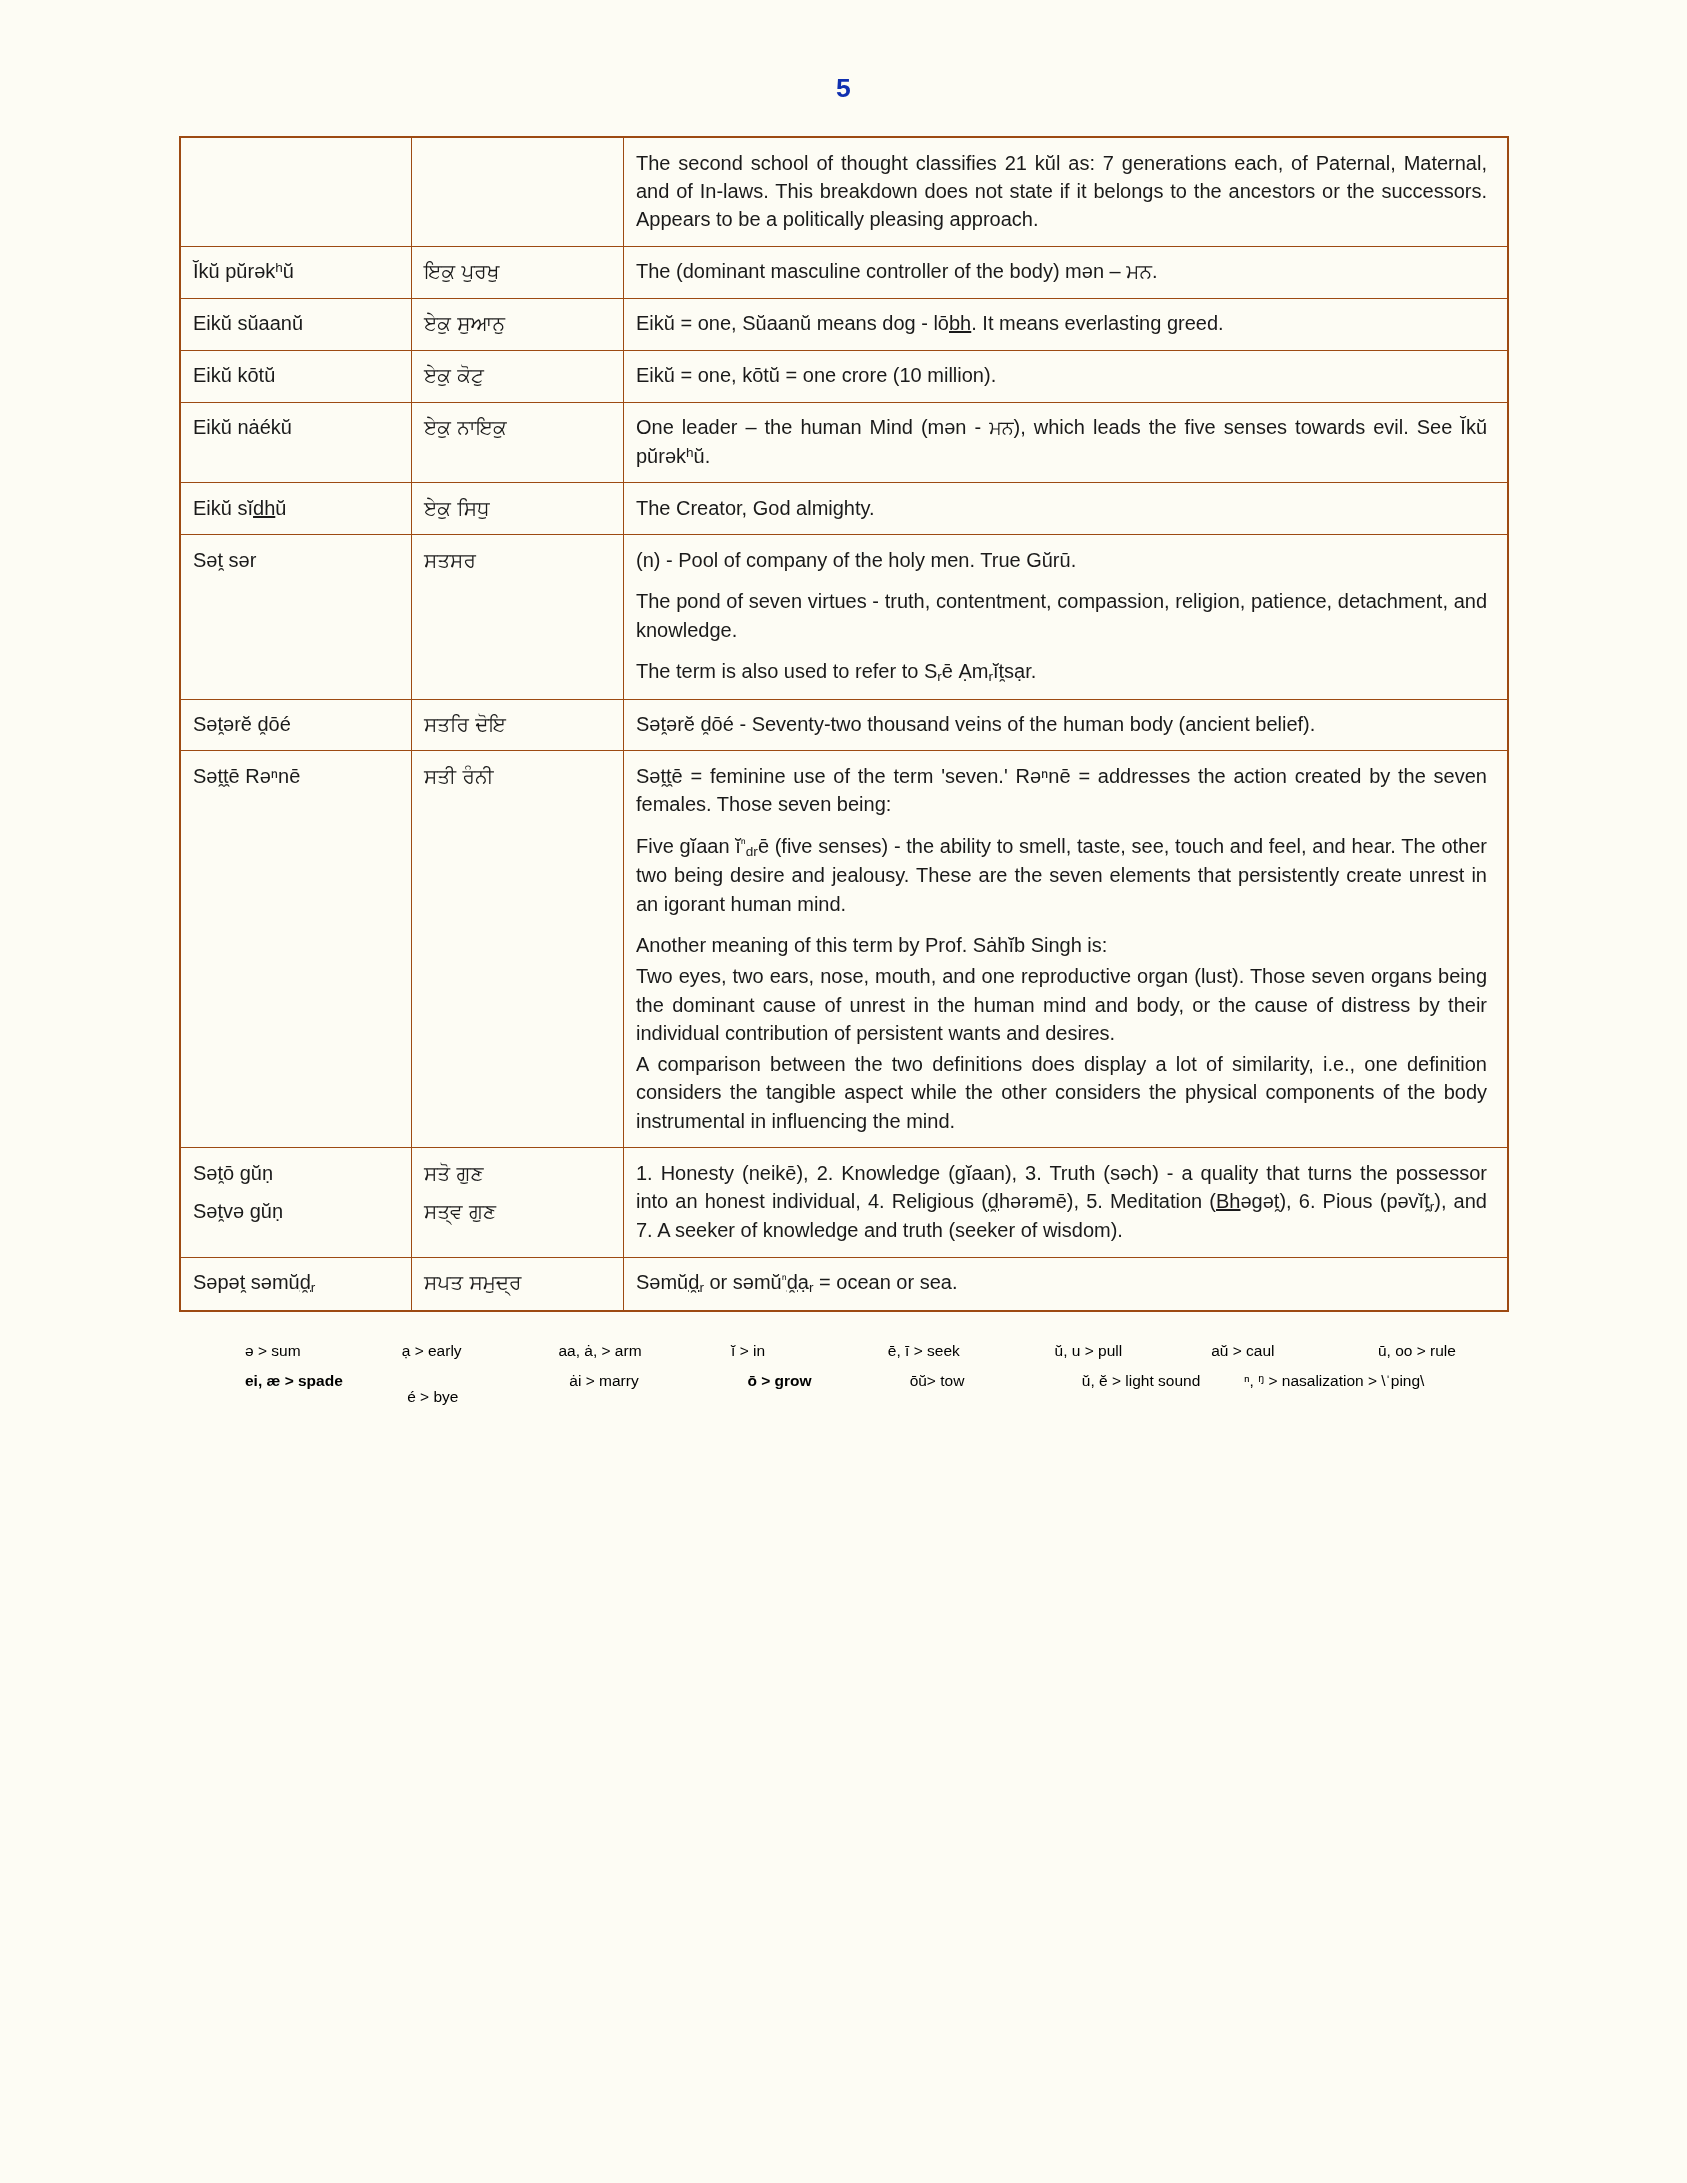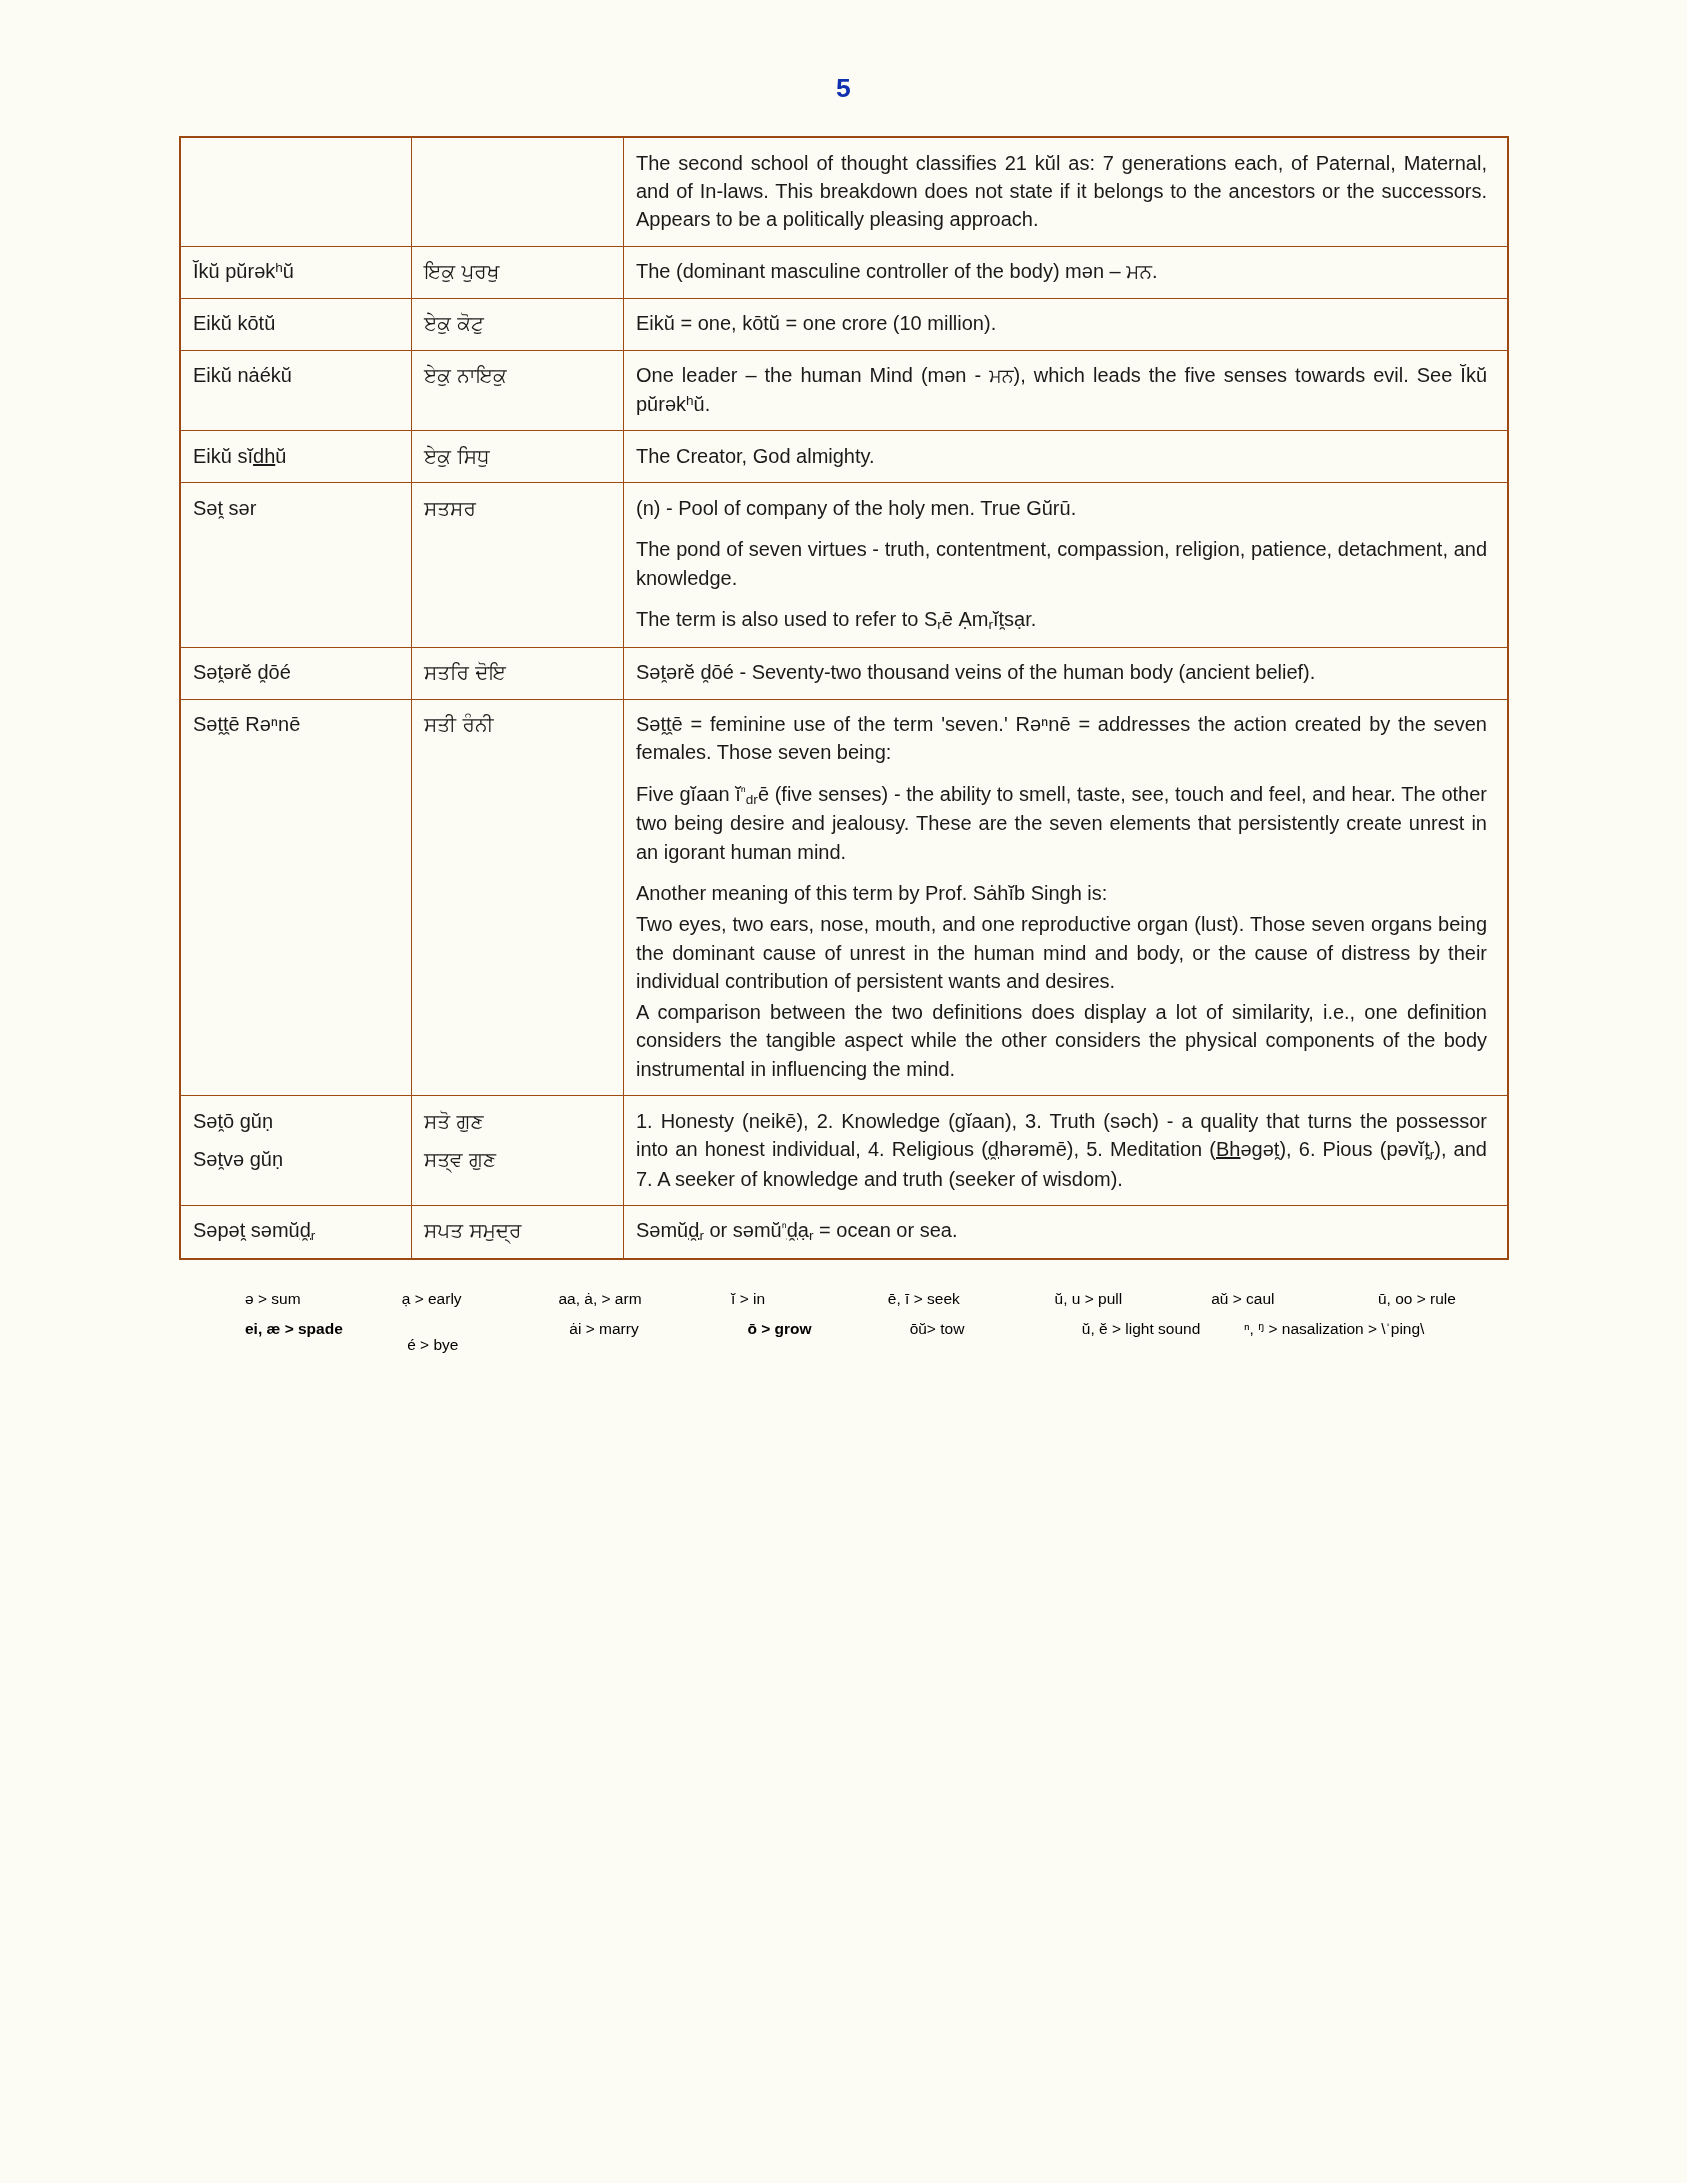--- a/index.html
+++ b/index.html
@@ -133,20 +133,27 @@
       </tr>
 
       <tr>
         <td class="col-roman">Ĭkŭ pŭrək<sup>h</sup>ŭ</td>
         <td class="col-gurmukhi gur">ਇਕੁ ਪੁਰਖੁ</td>
         <td class="col-def">
           <p>The (dominant masculine controller of the body) mən – ਮਨ.</p>
         </td>
       </tr>
 
+      <tr>
+        <td class="col-roman">Eikŭ sŭaanŭ</td>
+        <td class="col-gurmukhi gur">ਏਕੁ ਸੁਆਨੁ</td>
+        <td class="col-def">
+          <p>Eikŭ = one, Sŭaanŭ means dog - lō<span class="u">bh</span>. It means everlasting greed.</p>
+        </td>
+      </tr>
 
       <tr>
         <td class="col-roman">Eikŭ kōtŭ</td>
         <td class="col-gurmukhi gur">ਏਕੁ ਕੋਟੁ</td>
         <td class="col-def">
           <p>Eikŭ = one, kōtŭ = one crore (10 million).</p>
         </td>
       </tr>
 
       <tr>

